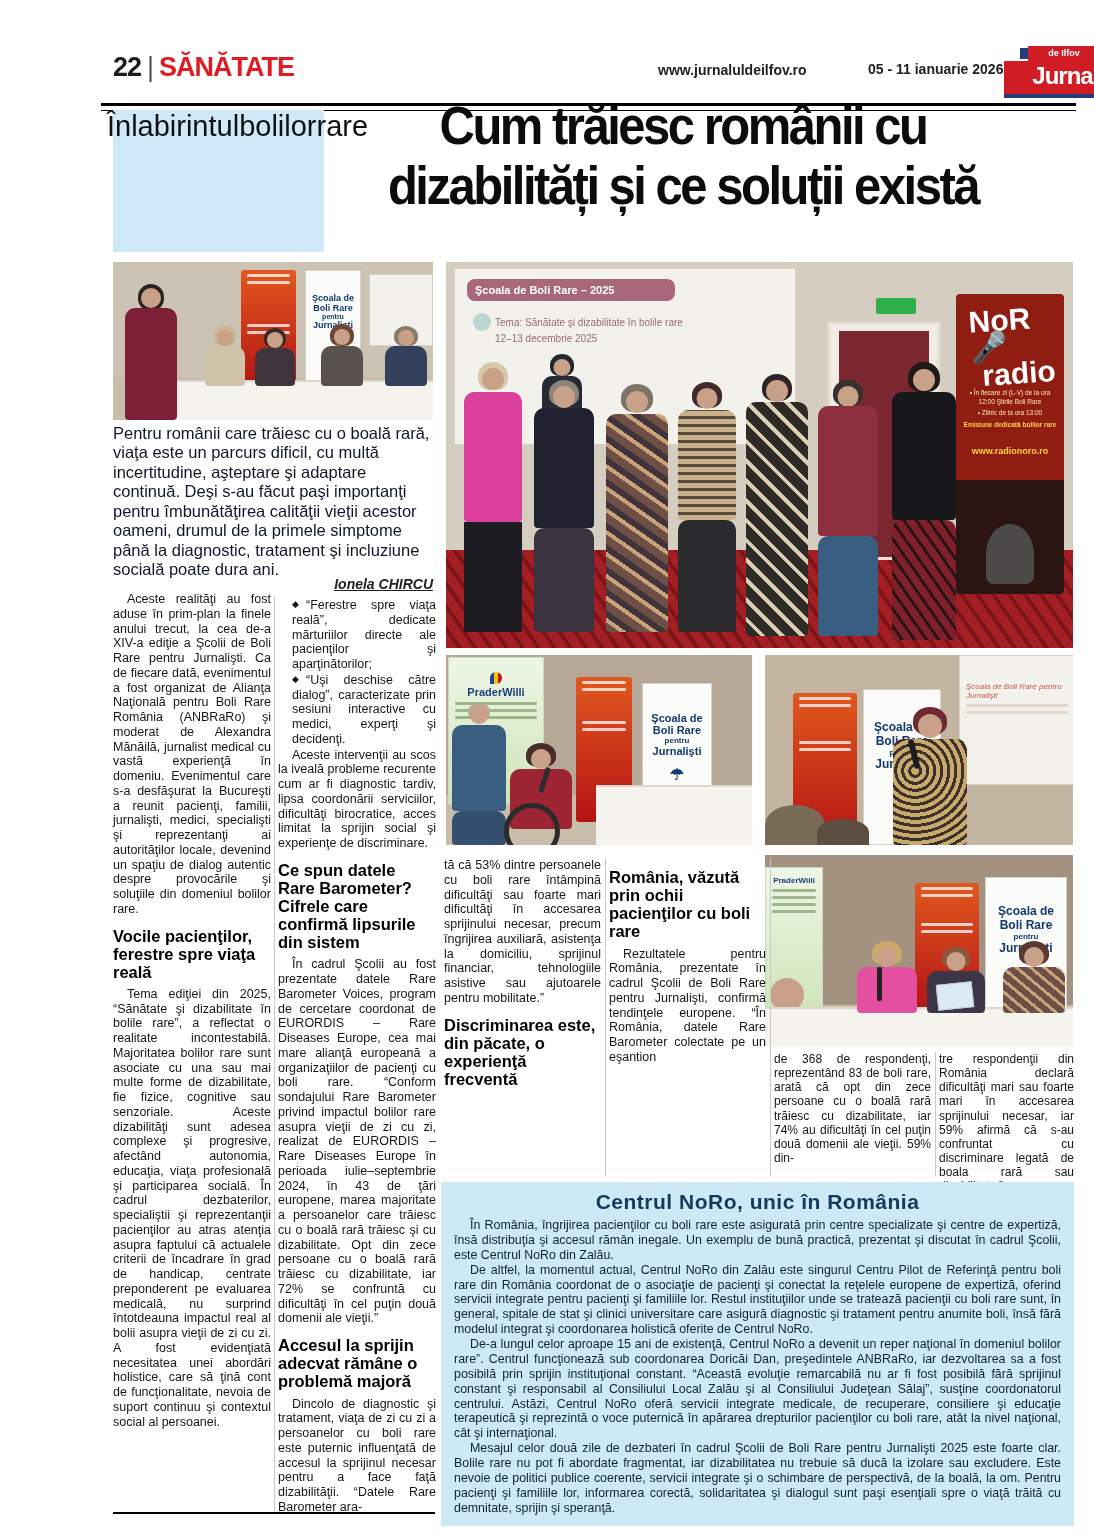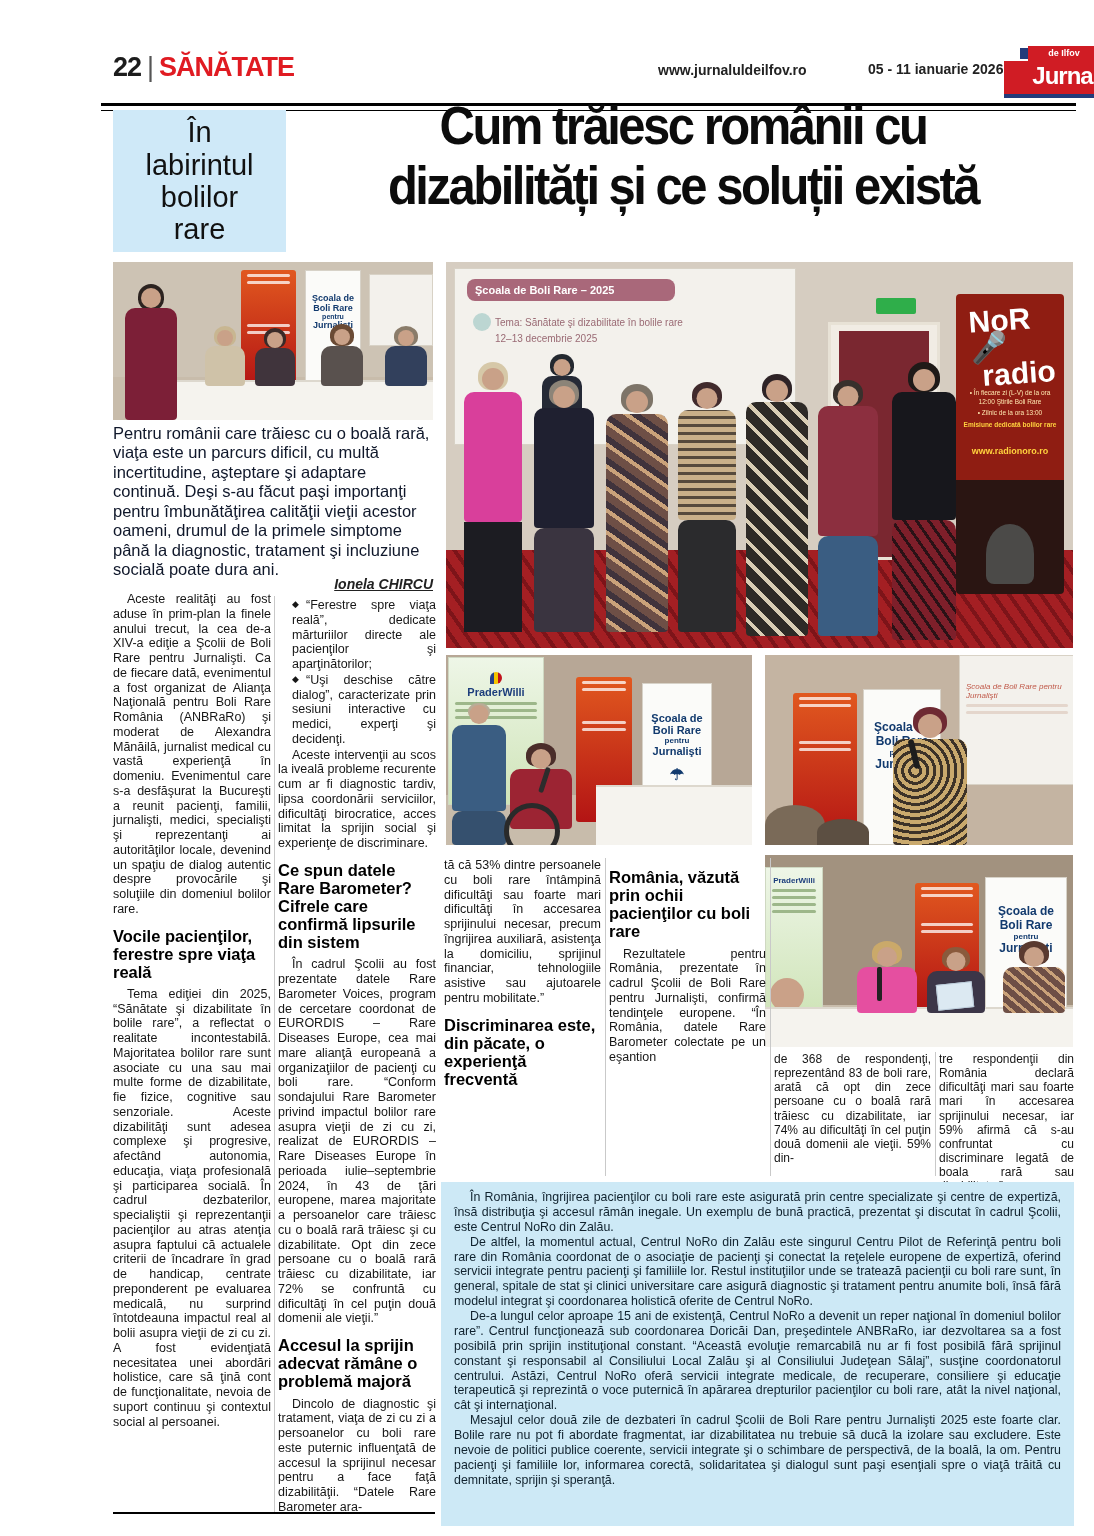--- a/index.html
+++ b/index.html
@@ -16,22 +16,22 @@
             font-size:9px;font-weight:bold;text-align:center;line-height:15px;}
   .logo-tab:before,.logo-tab:after{content:"";position:absolute;top:2px;width:8px;height:11px;background:#233b7a;}
   .logo-tab:before{left:-8px;} .logo-tab:after{right:-8px;}
   .logo-main{position:absolute;left:0;top:15px;width:142px;height:33px;background:#d01c24;color:#fff;
              font-size:24px;font-weight:bold;text-align:center;line-height:30px;letter-spacing:-1px;
              border-bottom:4px solid #233b7a;}
   .hdr-rule{position:absolute;left:63px;top:103px;width:975px;height:4px;
             border-top:3px solid #000;border-bottom:1px solid #000;}
   
   .kicker{position:absolute;left:75px;top:110px;width:173px;height:142px;background:#cfe9f8;
-          display:flex;flex-direction:column;justify-content:center;text-align:center;
-          font-size:29px;line-height:1.12;color:#111;}
+          display:flex;flex-direction:row;justify-content:center;text-align:center;
+          font-size:29px;line-height:1.12;color:#111;padding-left:38px;}
   .headline{position:absolute;left:252px;top:96px;width:786px;text-align:center;color:#0c0c0c;
             font-weight:bold;font-size:49px;line-height:1.14;letter-spacing:-2.5px;
             transform:scaleY(1.08);transform-origin:top center;}
   
   .photo{position:absolute;overflow:hidden;background:#c8bcab;}
   .ph1{left:75px;top:262px;width:320px;height:158px;}
   .ph2{left:408px;top:262px;width:627px;height:386px;}
   .ph3{left:408px;top:655px;width:306px;height:190px;}
   .ph4{left:727px;top:655px;width:308px;height:190px;}
   .ph5{left:727px;top:855px;width:308px;height:192px;}
@@ -370,19 +370,20 @@
     <p class="noind">de 368 de respondenţi, reprezentând 83 de boli rare, arată că opt din zece persoane cu o boală rară trăiesc cu dizabilitate, iar 74% au dificultăţi în cel puţin două domenii ale vieţii. 59% din-</p>
   </div>
 
   <div class="col c6">
     <p class="noind">tre respondenţii din România declară dificultăţi mari sau foarte mari în accesarea sprijinului necesar, iar 59% afirmă că s-au confruntat cu discriminare legată de boala rară sau dizabilitate.”</p>
   </div>
 
   <div class="bottom-rule"></div>
 
   <div class="norobox">
+    <h2>Centrul NoRo, unic în România</h2>
     <p>În România, îngrijirea pacienţilor cu boli rare este asigurată prin centre specializate şi centre de expertiză, însă distribuţia şi accesul rămân inegale. Un exemplu de bună practică, prezentat şi discutat în cadrul Şcolii, este Centrul NoRo din Zalău.</p>
     <p>De altfel, la momentul actual, Centrul NoRo din Zalău este singurul Centru Pilot de Referinţă pentru boli rare din România coordonat de o asociaţie de pacienţi şi conectat la reţelele europene de expertiză, oferind servicii integrate pentru pacienţi şi familiile lor. Restul instituţiilor unde se tratează pacienţii cu boli rare sunt, în general, spitale de stat şi clinici universitare care asigură diagnostic şi tratament pentru anumite boli, însă fără modelul integrat şi coordonarea holistică oferite de Centrul NoRo.</p>
     <p>De-a lungul celor aproape 15 ani de existenţă, Centrul NoRo a devenit un reper naţional în domeniul bolilor rare”. Centrul funcţionează sub coordonarea Doricăi Dan, preşedintele ANBRaRo, iar dezvoltarea sa a fost posibilă prin sprijin instituţional constant. “Această evoluţie remarcabilă nu ar fi fost posibilă fără sprijinul constant şi responsabil al Consiliului Local Zalău şi al Consiliului Judeţean Sălaj”, susţine coordonatorul centrului. Astăzi, Centrul NoRo oferă servicii integrate medicale, de recuperare, consiliere şi educaţie terapeutică şi reprezintă o voce puternică în apărarea drepturilor pacienţilor cu boli rare, atât la nivel naţional, cât şi internaţional.</p>
     <p>Mesajul celor două zile de dezbateri în cadrul Şcolii de Boli Rare pentru Jurnalişti 2025 este foarte clar. Bolile rare nu pot fi abordate fragmentat, iar dizabilitatea nu trebuie să ducă la izolare sau excludere. Este nevoie de politici publice coerente, servicii integrate şi o schimbare de perspectivă, de la boală, la om. Pentru pacienţi şi familiile lor, informarea corectă, solidaritatea şi dialogul sunt paşi esenţiali spre o viaţă trăită cu demnitate, sprijin şi speranţă.</p>
   </div>
 
 </div>
 
 </body></html>

